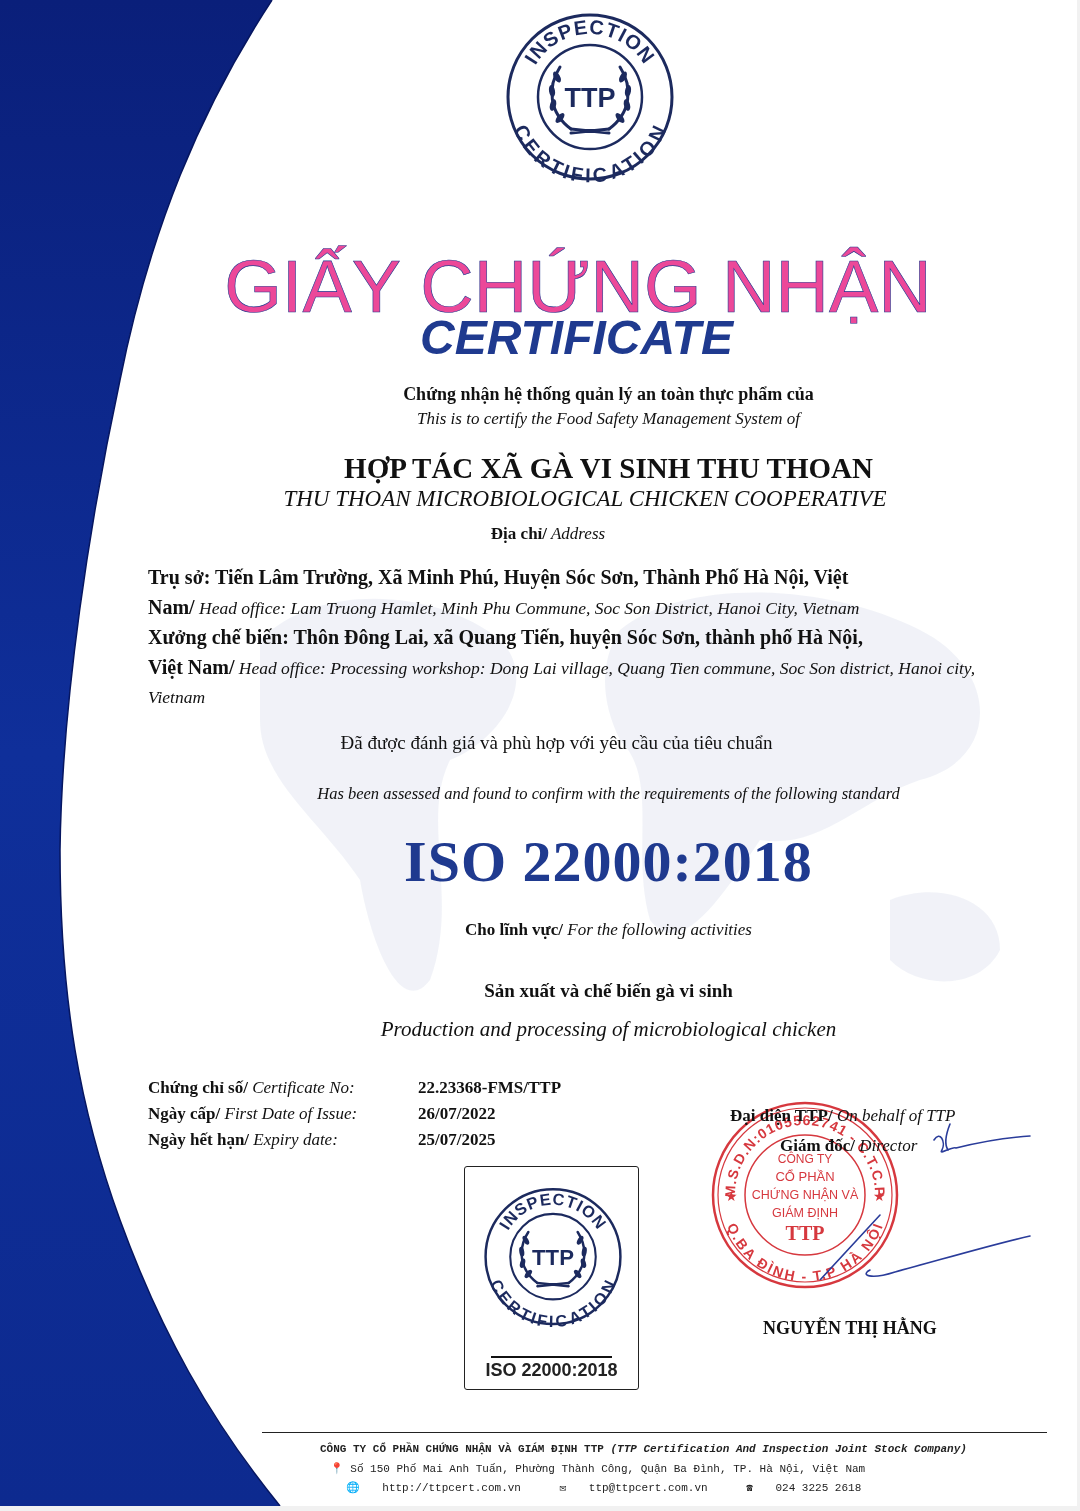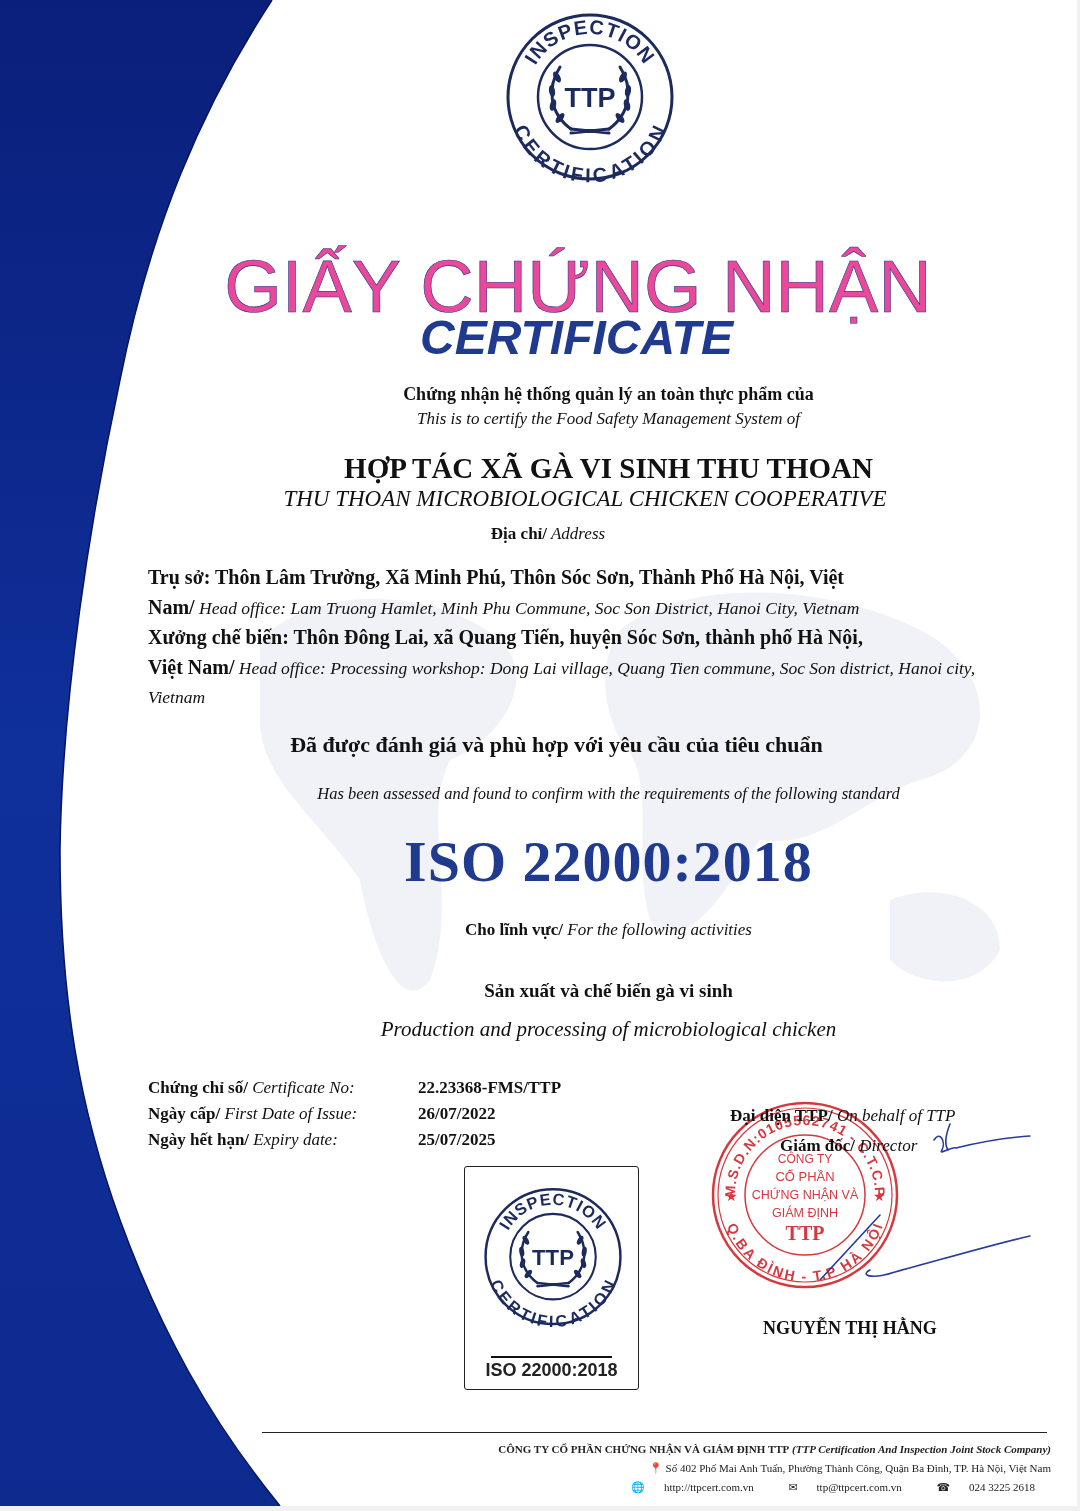--- a/index.html
+++ b/index.html
@@ -46,21 +46,21 @@
     .org-en { top: 486px; font-style: italic; font-size: 23px; left: 110px; padding-left: 0; width: 950px; }
     .addr-label { top: 524px; font-size: 17px; padding-left: 19px; }
     .addr-label b { font-weight: bold; }
     .addr-label i { font-style: italic; }
     .addr-block {
       left: 148px; top: 563px; width: 880px;
       font-size: 18px; line-height: 29px;
     }
     .addr-block .b { font-weight: bold; font-size: 20px; }
     .addr-block .i { font-style: italic; font-size: 17.5px; }
-    .assessed-vn { top: 732px; font-weight: bold; font-size: 22px; padding-left: 36px; }
+    .assessed-vn { top: 732px; font-weight: normal; font-size: 19px; padding-left: 36px; }
     .assessed-en { top: 784px; font-style: italic; font-size: 16.5px; }
     .iso {
       top: 828px; font-weight: bold; font-size: 58px; color: #1f3a8f;
       letter-spacing: 1px;
     }
     .field-label { top: 920px; font-size: 17px; }
     .field-label b { font-weight: bold; }
     .field-label i { font-style: italic; }
     .scope-vn { top: 980px; font-weight: bold; font-size: 19px; }
     .scope-en { top: 1017px; font-style: italic; font-size: 21px; }
@@ -86,22 +86,22 @@
       border: 1.5px solid #222; border-radius: 3px; background: #fff;
     }
     .iso-box .inner-seal { position: absolute; left: 18px; top: 14px; width: 140px; height: 148px; }
     .iso-box .rule { position: absolute; left: 26px; right: 26px; top: 189px; border-top: 2px solid #111; }
     .iso-box .lbl {
       position: absolute; left: 0; right: 0; top: 193px; text-align: center;
       font-family: "Liberation Sans", sans-serif; font-weight: bold; font-size: 18px; color: #222;
     }
     .footer-rule { left: 262px; right: 30px; top: 1432px; border-top: 1.5px solid #222; }
     .footer {
-      left: 230px; right: 26px; font-family: Liberation Serif, serif;
-      text-align: right; color: #222;
+      left: 230px; right: 16px; font-family: Liberation Mono, monospace;
+      text-align: left; color: #222;
     }
     .f1 { top: 1443px; font-size: 11px; font-weight: bold; left: 320px; }
     .f1 i { font-style: italic; }
     .f2 { top: 1462px; font-size: 11px; left: 330px; }
     .f3 { top: 1481px; font-size: 11px; left: 330px; }
     .f3 span { margin: 0 8px; }
     .ico { display: inline-block; font-size: 11px; }
   </style>
 </head>
 <body>
@@ -164,21 +164,21 @@
   <div class="abs line intro-en">This is to certify the Food Safety Management System of</div>
 
   <div class="abs line org-vn">HỢP TÁC XÃ GÀ VI SINH THU THOAN</div>
   <div class="abs org-en center">THU THOAN MICROBIOLOGICAL CHICKEN COOPERATIVE</div>
 
   <div class="abs line addr-label">
     <b>Địa chỉ/</b><i> Address</i>
   </div>
 
   <div class="abs addr-block">
-    <div><span class="b">Trụ sở: Thôn Lâm Trường, Xã Minh Phú, Thôn Sóc Sơn, Thành Phố Hà Nội, Việt</span></div>
+    <div><span class="b">Trụ sở: Tiến Lâm Trường, Xã Minh Phú, Huyện Sóc Sơn, Thành Phố Hà Nội, Việt</span></div>
     <div><span class="b">Nam/</span><span class="i"> Head office: Lam Truong Hamlet, Minh Phu Commune, Soc Son District, Hanoi City, Vietnam</span></div>
     <div><span class="b">Xưởng chế biến: Thôn Đông Lai, xã Quang Tiến, huyện Sóc Sơn, thành phố Hà Nội,</span></div>
     <div style="width:850px;"><span class="b">Việt Nam/</span><span class="i"> Head office: Processing workshop: Dong Lai village, Quang Tien commune, Soc Son district, Hanoi city, Vietnam</span></div>
   </div>
 
   <div class="abs line assessed-vn">Đã được đánh giá và phù hợp với yêu cầu của tiêu chuẩn</div>
   <div class="abs line assessed-en">Has been assessed and found to confirm with the requirements of the following standard</div>
 
   <div class="abs line iso">ISO 22000:2018</div>
 
@@ -276,20 +276,20 @@
     <div class="rule"></div>
     <div class="lbl">ISO 22000:2018</div>
   </div>
 
   <div class="abs footer-rule"></div>
   <div class="abs footer f1">
     <span>CÔNG TY CỔ PHẦN CHỨNG NHẬN VÀ GIÁM ĐỊNH TTP</span><i> (TTP Certification And Inspection Joint Stock Company)</i>
   </div>
   <div class="abs footer f2">
     <span class="ico">📍</span>
-    <span>Số 402 Phố Mai Anh Tuấn, Phường Thành Công, Quận Ba Đình, TP. Hà Nội, Việt Nam</span>
+    <span>Số 150 Phố Mai Anh Tuấn, Phường Thành Công, Quận Ba Đình, TP. Hà Nội, Việt Nam</span>
   </div>
   <div class="abs footer f3">
     <span><span class="ico">🌐</span> <span>http://ttpcert.com.vn</span></span>
     <span><span class="ico">✉</span> <span>ttp@ttpcert.com.vn</span></span>
     <span><span class="ico">☎</span> <span>024 3225 2618</span></span>
   </div>
 </div>
 
 </body></html>

